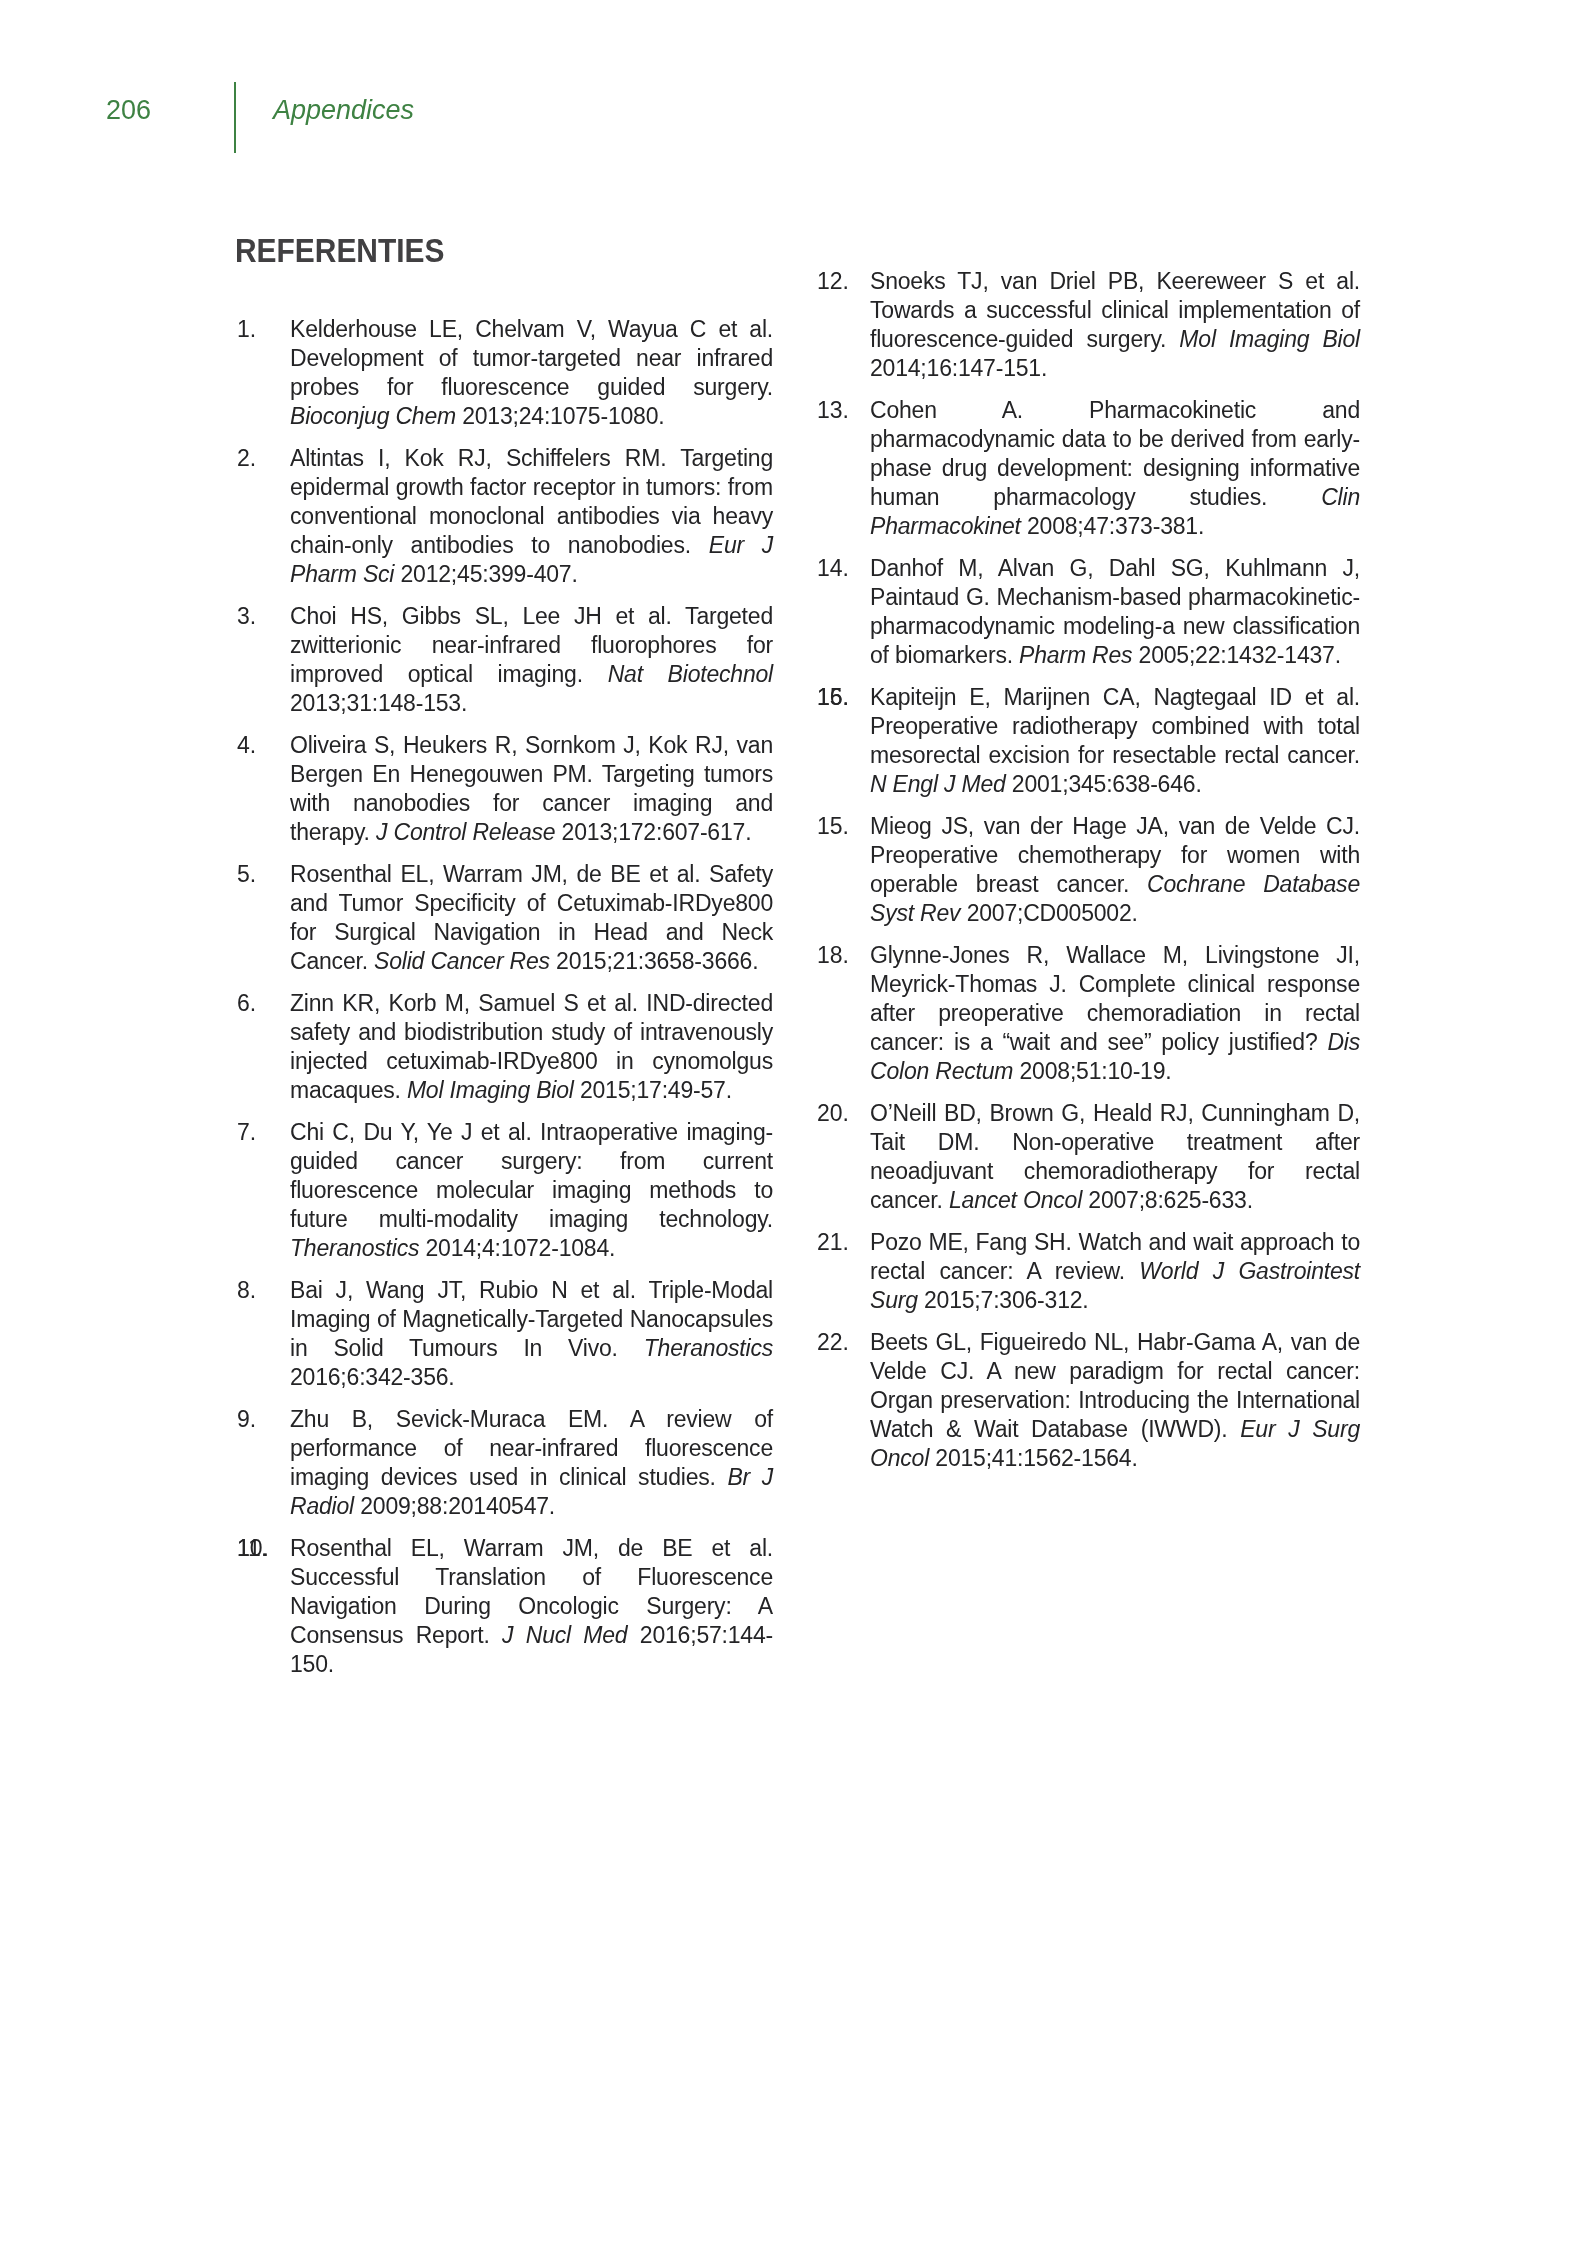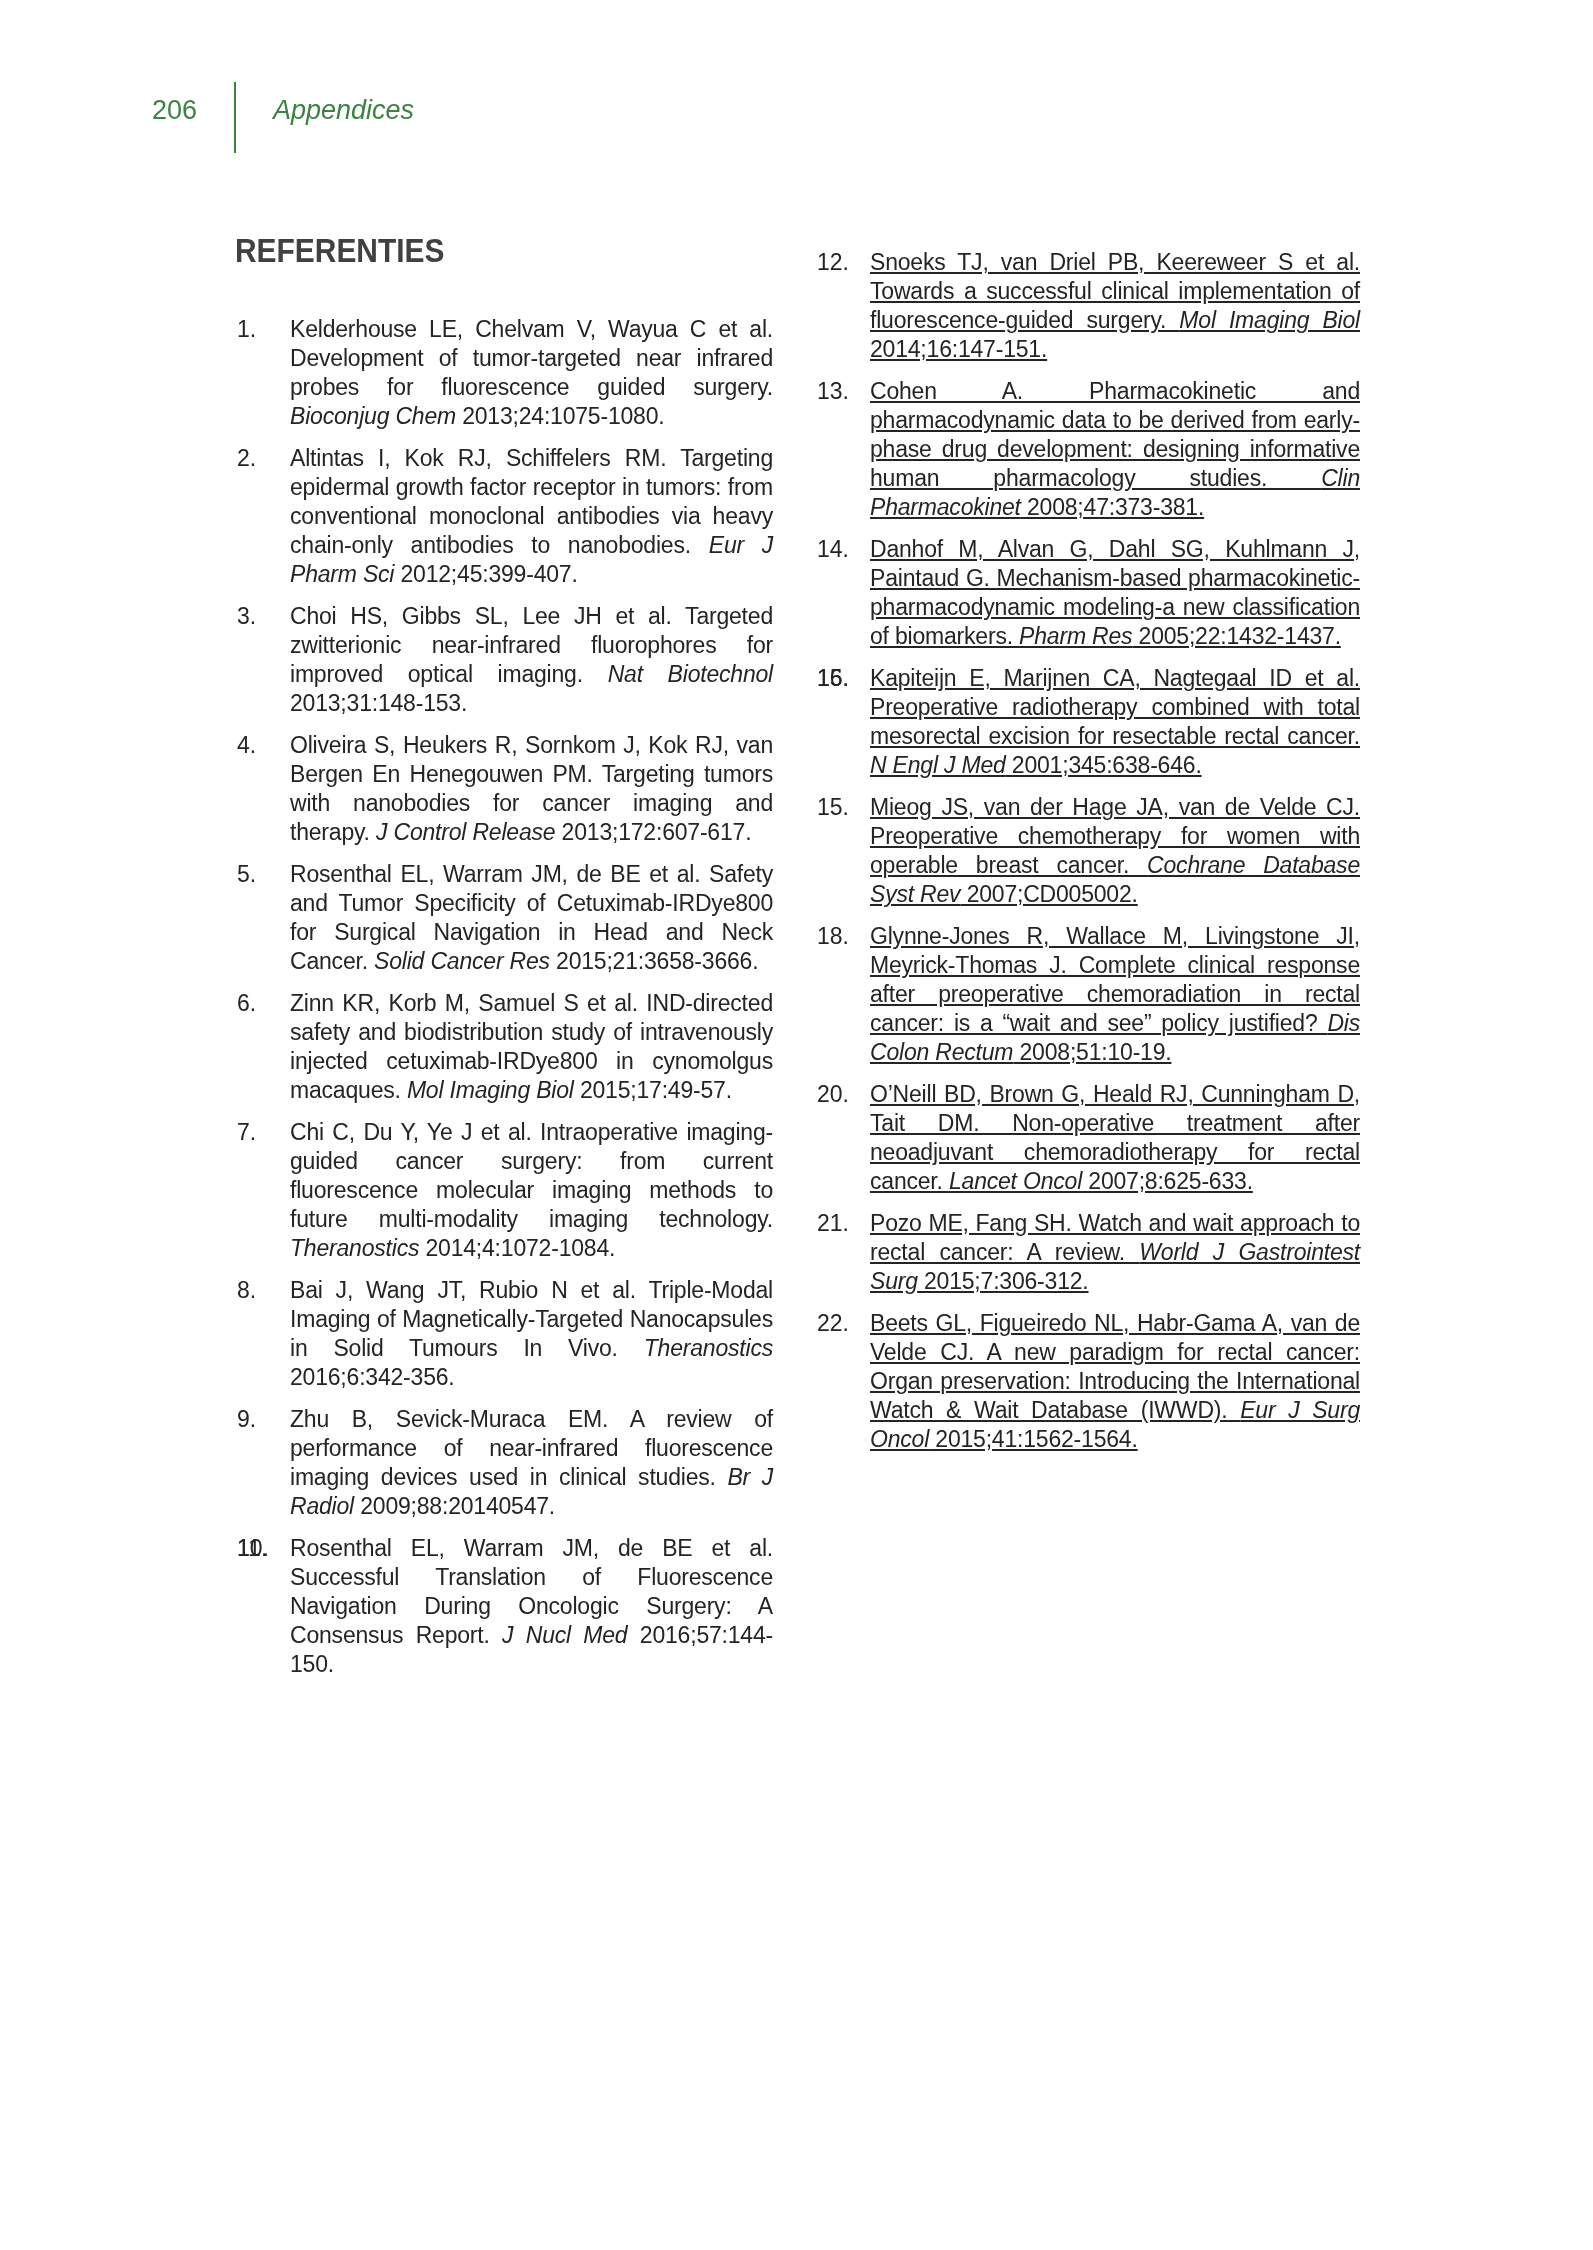--- a/index.html
+++ b/index.html
@@ -13,21 +13,21 @@
     position: relative;
     font-family: "Liberation Sans", sans-serif;
     color: var(--body-text, #242426);
     overflow: hidden;
   }
   .page-num {
     position: absolute;
     left: 60px;
     top: 96px;
     width: 137px;
-    text-align: right;
+    text-align: center;
     font-size: 27px;
     line-height: 28px;
     color: var(--accent-green, #3e8243);
   }
   .header-divider {
     position: absolute;
     left: 234px;
     top: 82px;
     width: 2px;
     height: 71px;
@@ -54,21 +54,21 @@
     color: var(--heading-color, #414042);
     transform: scaleX(0.88);
     transform-origin: 0 50%;
     white-space: nowrap;
   }
   .ref-col {
     position: absolute;
     top: 0;
   }
   .col-left  { left: 237px; top: 315px; width: 536px; }
-  .col-right { left: 817px; top: 248px; width: 543px; text-decoration: underline; }
+  .col-right { left: 817px; top: 267px; width: 543px; }
   .ref {
     position: relative;
     padding-left: 53px;
     margin: 0 0 13px 0;
     text-align: justify;
     font-size: 23px;
     line-height: 29px;
     letter-spacing: -0.2px;
     color: var(--body-text, #242426);
   }

